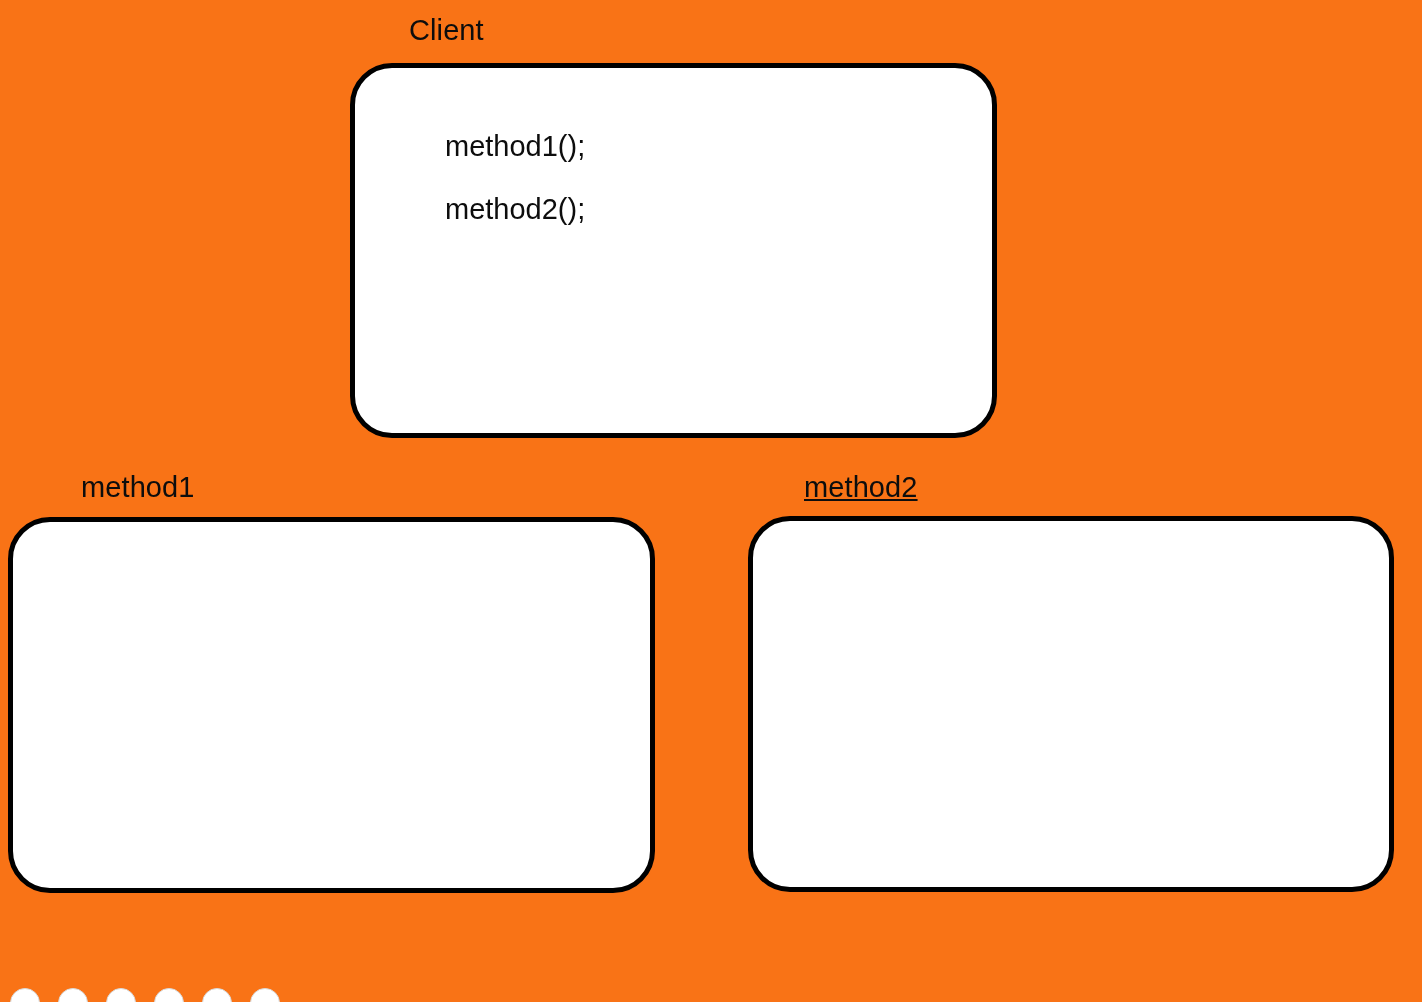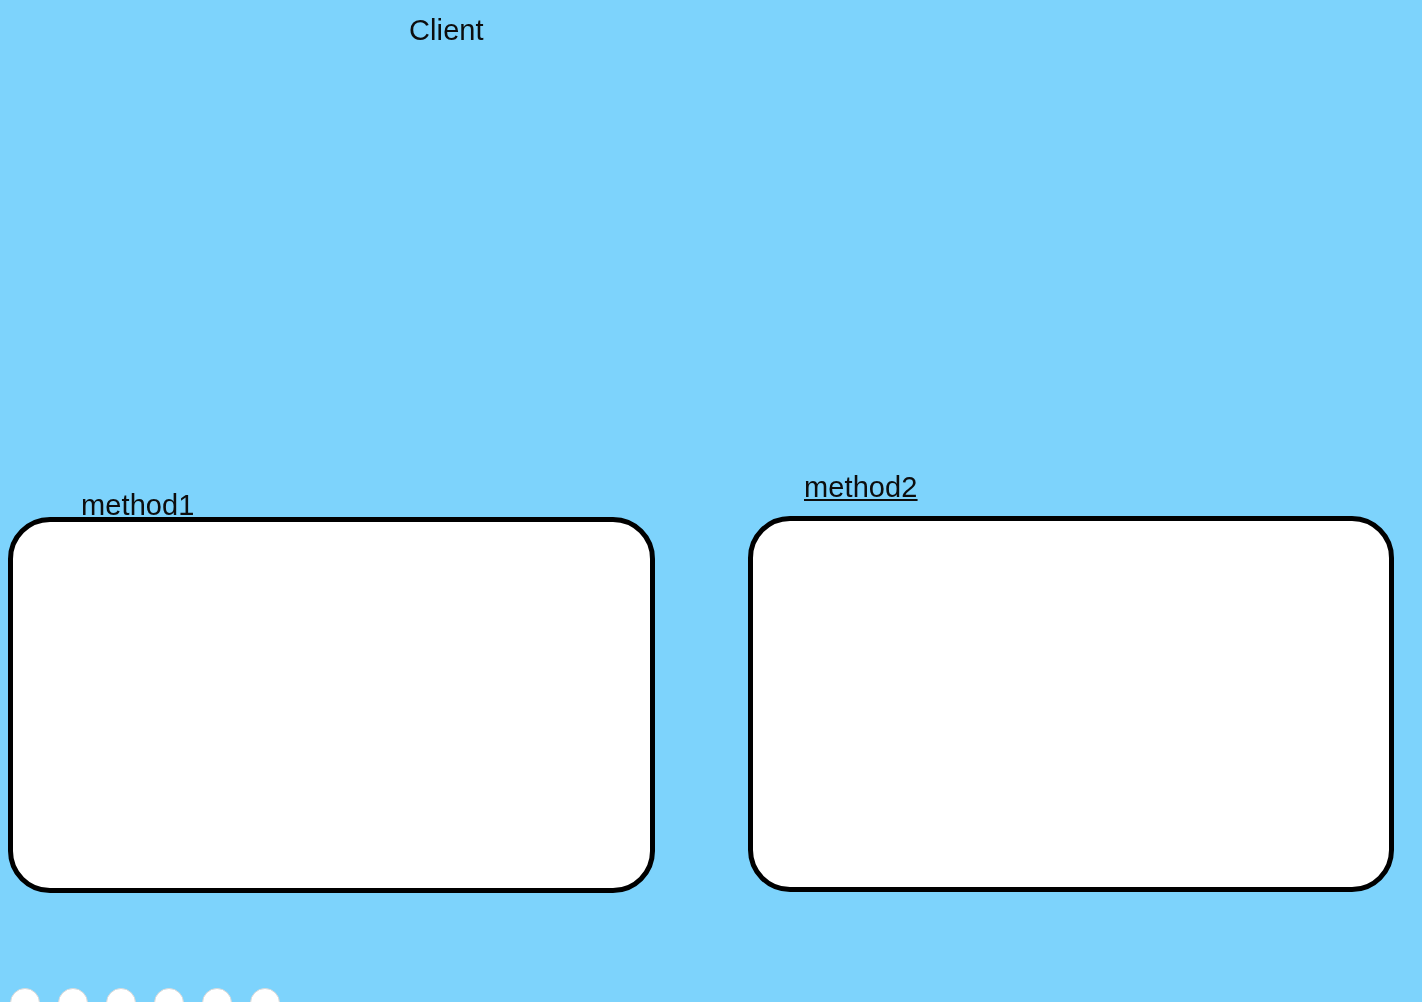--- a/index.html
+++ b/index.html
@@ -10,21 +10,21 @@
   }
   body {
     font-family: "Liberation Sans", sans-serif;
     -webkit-font-smoothing: antialiased;
   }
 
   #canvas {
     position: relative;
     width: 1422px;
     height: 1002px;
-    background: #7dd3fc;
+    background: #f97316;
     overflow: hidden;
   }
 
   
   .node {
     position: absolute;
     box-sizing: border-box;
     background: #ffffff;
     border: 5px solid #000000;
     border-radius: 42px;
@@ -55,21 +55,21 @@
   .node-caption {
     position: absolute;
     font-size: 29px;
     line-height: 1;
     color: #0d0d0d;
     white-space: nowrap;
     letter-spacing: 0.1px;
   }
 
   .caption-client   { left: 409px; top: 16px;  }
-  .caption-method1  { left: 81px;  top: 473px; margin-top: 18px; }
+  .caption-method1  { left: 81px;  top: 473px; }
   .caption-method2  { left: 804px; top: 473px; text-decoration: underline; }
 
   
   .statement-list {
     position: absolute;
     left: 90px;
     top: 64px;
   }
 
   .statement {
@@ -101,20 +101,26 @@
     box-sizing: border-box;
   }
 </style>
 </head>
 <body>
 
 <div id="canvas">
 
   <div class="node-caption caption-client">Client</div>
 
+  <div class="node node-client">
+    <div class="statement-list">
+      <div class="statement">method1();</div>
+      <div class="statement">method2();</div>
+    </div>
+  </div>
 
   <div class="node-caption caption-method1">method1</div>
 
   <div class="node node-method1"></div>
 
   <div class="node-caption caption-method2">method2</div>
 
   <div class="node node-method2"></div>
 
   <div class="handle-strip" id="handle-strip">

